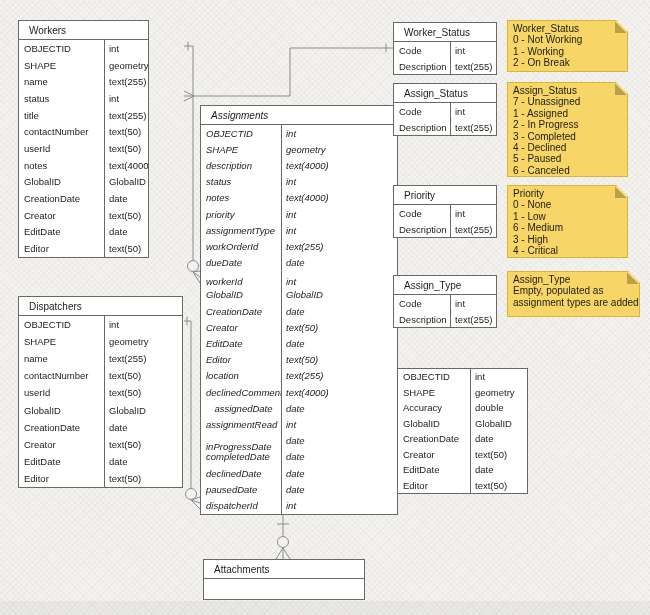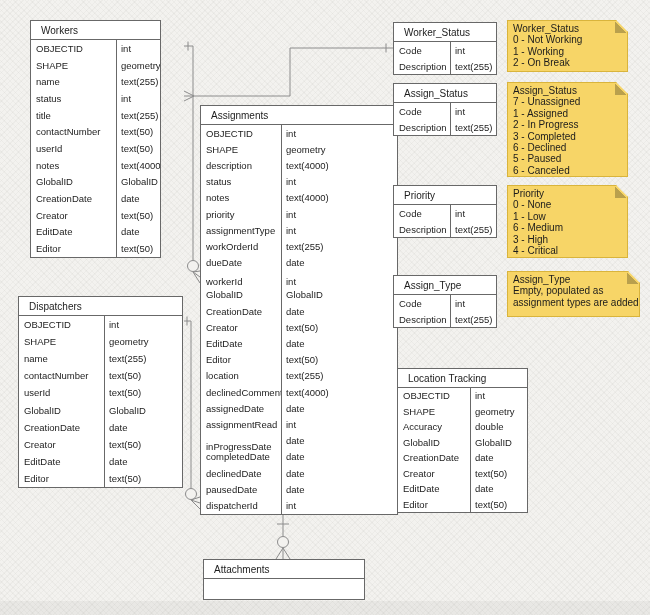--- a/index.html
+++ b/index.html
@@ -77,21 +77,21 @@
       <g stroke="#8c8c8c" fill="none">
         <polyline points="283,512 283,536"></polyline>
         <line y1="524" y2="524" x1="277" x2="289"></line>
         <circle cx="283" cy="542" r="5.5" fill="#f3f2ef"></circle>
         <line x1="283" y1="548" x2="276" y2="559"></line>
         <line x1="283" y1="548" x2="283" y2="559"></line>
         <line x1="283" y1="548" x2="290" y2="559"></line>
       </g>
     </svg>
   <div id="shapes">
-      <div class="tbl" style="left: 18px; top: 20px; width: 131px; border-color: rgb(104, 104, 104); background: rgb(255, 255, 255); margin-left: 12px;">
+      <div class="tbl" style="left: 18px; top: 20px; width: 131px; border-color: rgb(104, 104, 104); background: rgb(255, 255, 255);">
         <div class="tbl-title" style="height: 18px; border-color: rgb(104, 104, 104);">Workers</div>
         <div class="tbl-body">
           <div class="tbl-row" style="height: 16.7px;">
             <div class="cell name" style="width: 85px;">OBJECTID</div>
             <div class="cell type">int</div>
           </div>
           <div class="tbl-row" style="height: 16.7px;">
             <div class="cell name" style="width: 85px;">SHAPE</div>
             <div class="cell type">geometry</div>
           </div>
@@ -181,21 +181,21 @@
             <div class="cell name" style="width: 85px;">EditDate</div>
             <div class="cell type">date</div>
           </div>
           <div class="tbl-row" style="height: 17.1px;">
             <div class="cell name" style="width: 85px;">Editor</div>
             <div class="cell type">text(50)</div>
           </div>
           <div class="col-divider" style="left: 85px; background: rgb(104, 104, 104);"></div>
         </div>
       </div>
-      <div class="tbl" style="left: 200px; top: 105px; width: 198px; border-color: rgb(104, 104, 104); background: rgb(255, 255, 255);">
+      <div class="tbl" style="left: 200px; top: 105px; width: 198px; border-color: rgb(104, 104, 104); background: rgb(255, 255, 255); font-style: italic;">
         <div class="tbl-title" style="height: 18px; border-color: rgb(104, 104, 104);">Assignments</div>
         <div class="tbl-body">
           <div class="tbl-row" style="height: 16.2px;">
             <div class="cell name" style="width: 80px;">OBJECTID</div>
             <div class="cell type">int</div>
           </div>
           <div class="tbl-row" style="height: 16.2px;">
             <div class="cell name" style="width: 80px;">SHAPE</div>
             <div class="cell type">geometry</div>
           </div>
@@ -253,21 +253,21 @@
           </div>
           <div class="tbl-row" style="height: 16.2px;">
             <div class="cell name" style="width: 80px;">location</div>
             <div class="cell type">text(255)</div>
           </div>
           <div class="tbl-row" style="height: 16.2px;">
             <div class="cell name" style="width: 80px;">declinedComment</div>
             <div class="cell type">text(4000)</div>
           </div>
           <div class="tbl-row" style="height: 16.2px;">
-            <div class="cell name" style="width: 80px;">assignedDate</div>
+            <div class="cell name" style="width: 80px; text-align: center;">assignedDate</div>
             <div class="cell type">date</div>
           </div>
           <div class="tbl-row" style="height: 16.2px;">
             <div class="cell name" style="width: 80px;">assignmentRead</div>
             <div class="cell type">int</div>
           </div>
           <div class="tbl-row" style="height: 16.2px;">
             <div class="cell name" style="width: 80px; margin-top: 12px;">inProgressDate</div>
             <div class="cell type">date</div>
           </div>
@@ -340,21 +340,20 @@
             <div class="cell type">int</div>
           </div>
           <div class="tbl-row" style="height: 16px;">
             <div class="cell name" style="width: 56px;">Description</div>
             <div class="cell type">text(255)</div>
           </div>
           <div class="col-divider" style="left: 56px; background: rgb(104, 104, 104);"></div>
         </div>
       </div>
       <div class="tbl" style="left: 397px; top: 368px; width: 131px; border-color: rgb(104, 104, 104); background: rgb(255, 255, 255);">
-        <div class="tbl-title" style="height: 18px; border-color: rgb(104, 104, 104);">Location Tracking</div>
         <div class="tbl-body">
           <div class="tbl-row" style="height: 15.5px;">
             <div class="cell name" style="width: 72px;">OBJECTID</div>
             <div class="cell type">int</div>
           </div>
           <div class="tbl-row" style="height: 15.5px;">
             <div class="cell name" style="width: 72px;">SHAPE</div>
             <div class="cell type">geometry</div>
           </div>
           <div class="tbl-row" style="height: 15.5px;">
@@ -402,21 +401,21 @@
         <div class="note-line">1 - Working</div>
         <div class="note-line">2 - On Break</div>
       </div>
       <div class="note" style="left: 507px; top: 82px; width: 121px; height: 95px; background: rgb(247, 213, 103); border: 1px solid rgb(217, 180, 60);">
         <div class="fold"></div>
         <div class="note-line">Assign_Status</div>
         <div class="note-line">7 - Unassigned</div>
         <div class="note-line">1 - Assigned</div>
         <div class="note-line">2 - In Progress</div>
         <div class="note-line">3 - Completed</div>
-        <div class="note-line">6 - Declined</div>
+        <div class="note-line">4 - Declined</div>
         <div class="note-line">5 - Paused</div>
         <div class="note-line">6 - Canceled</div>
       </div>
       <div class="note" style="left: 507px; top: 185px; width: 121px; height: 73px; background: rgb(247, 213, 103); border: 1px solid rgb(217, 180, 60);">
         <div class="fold"></div>
         <div class="note-line">Priority</div>
         <div class="note-line">0 - None</div>
         <div class="note-line">1 - Low</div>
         <div class="note-line">6 - Medium</div>
         <div class="note-line">3 - High</div>

